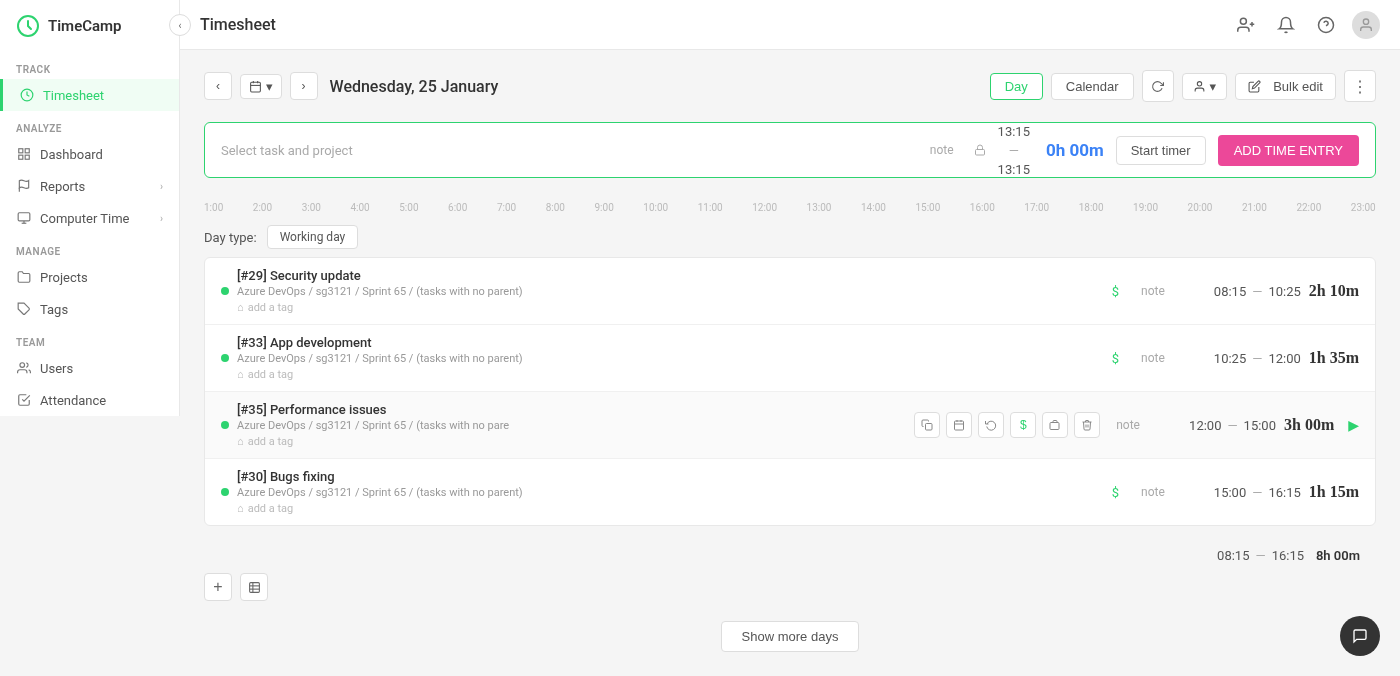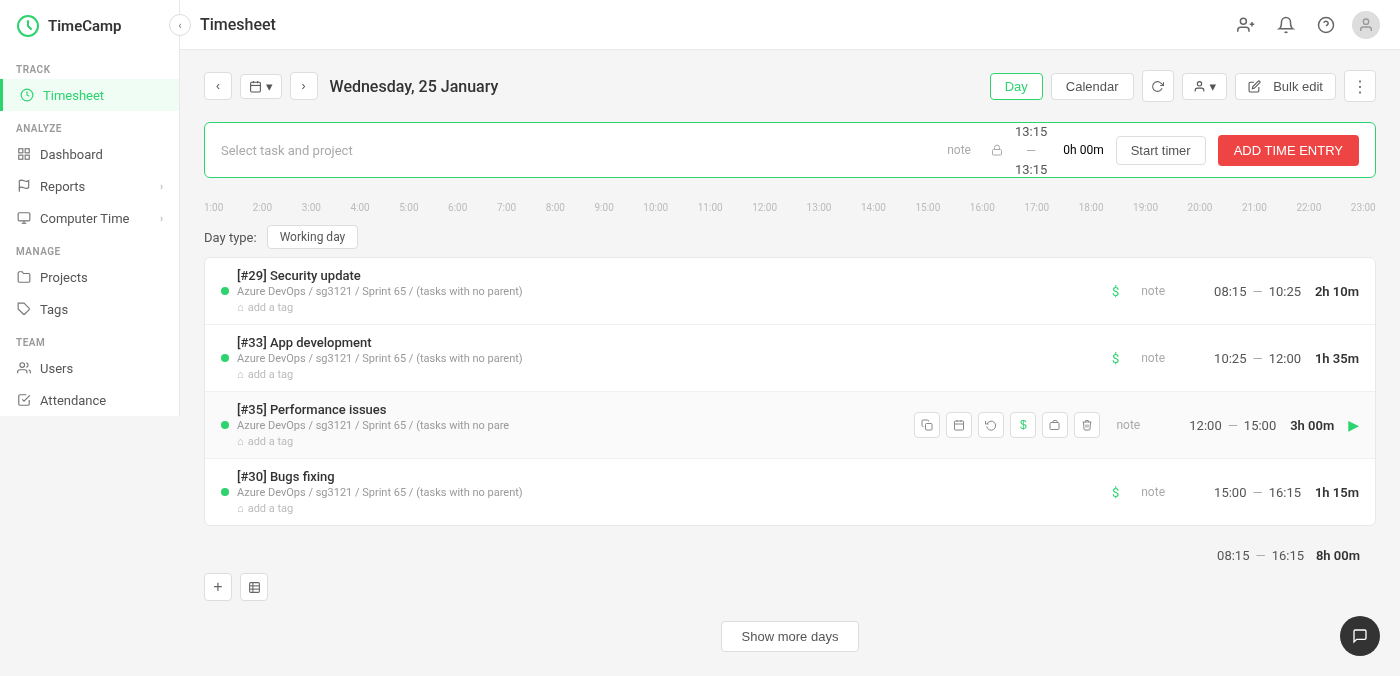--- a/index.html
+++ b/index.html
@@ -47,23 +47,23 @@
     .bulk-edit-btn { display: flex; align-items: center; gap: 12px; padding: 5px 12px; border: 1px solid #ddd; background: #fff; border-radius: 4px; cursor: pointer; color: #555; font-size: 13px; }
     .more-btn { width: 32px; height: 32px; border: 1px solid #ddd; background: #fff; border-radius: 4px; display: flex; align-items: center; justify-content: center; cursor: pointer; color: #666; font-size: 16px; }
 
     
     .add-entry-row { border: 1.5px solid #2dd36f; border-radius: 6px; background: #fff; display: flex; align-items: center; padding: 0 16px; height: 56px; margin-bottom: 20px; gap: 12px; }
     .add-entry-placeholder { color: #aaa; font-size: 13px; flex: 1; }
     .add-entry-note { color: #aaa; font-size: 12px; padding: 0 8px; }
     .add-entry-lock { color: #aaa; font-size: 12px; display: flex; align-items: center; gap: 4px; }
     .add-entry-time { font-size: 13px; color: #555; display: flex; align-items: center; gap: 4px; flex-direction: column; }
     .time-dash { color: #aaa; }
-    .add-entry-duration { font-size: 12px; color: #000000; font-weight: 400; margin-left: 4px; }
+    .add-entry-duration { font-size: 17px; color: #3b82f6; font-weight: 700; margin-left: 4px; }
     .start-timer-btn { padding: 6px 14px; border: 1px solid #ddd; background: #fff; border-radius: 4px; cursor: pointer; font-size: 13px; color: #555; }
-    .add-time-entry-btn { padding: 8px 16px; background: #ef4444; color: #fff; border: none; border-radius: 4px; cursor: pointer; font-size: 13px; font-weight: 500; }
+    .add-time-entry-btn { padding: 8px 16px; background: #ec4899; color: #fff; border: none; border-radius: 4px; cursor: pointer; font-size: 13px; font-weight: 500; }
 
     
     .timeline { display: flex; align-items: center; padding: 4px 0 12px; overflow: hidden; }
     .timeline-ticks { display: flex; flex: 1; justify-content: space-between; }
     .timeline-tick { font-size: 10px; color: #bbb; }
 
     
     .day-type-row { display: flex; align-items: center; gap: 10px; margin-bottom: 8px; }
     .day-type-label { font-size: 13px; color: #555; }
     .day-type-badge { padding: 4px 12px; border: 1px solid #ddd; border-radius: 4px; font-size: 12px; color: #555; background: #fff; cursor: pointer; }
@@ -77,21 +77,21 @@
     .entry-title { font-size: 13px; font-weight: 500; color: #333; }
     .entry-subtitle { font-size: 11px; color: #999; margin-top: 2px; }
     .entry-tag { display: flex; align-items: center; gap: 4px; margin-top: 3px; }
     .entry-tag-icon { color: #bbb; font-size: 11px; }
     .entry-tag-text { font-size: 11px; color: #bbb; }
     .entry-actions { display: flex; align-items: center; gap: 6px; }
     .entry-action-icon { width: 26px; height: 26px; border: 1px solid #ddd; border-radius: 4px; display: flex; align-items: center; justify-content: center; cursor: pointer; color: #888; font-size: 12px; background: #fff; }
     .entry-billable { color: #2dd36f; font-size: 13px; cursor: pointer; padding: 0 6px; }
     .entry-note { color: #aaa; font-size: 12px; padding: 0 8px; }
     .entry-time { display: flex; align-items: center; gap: 6px; font-size: 13px; color: #555; min-width: 120px; justify-content: flex-end; }
-    .entry-duration { font-size: 13px; font-weight: 600; color: #333; min-width: 50px; text-align: right; }
+    .entry-duration { font-size: 16px; font-weight: 600; color: #333; min-width: 50px; text-align: right; font-family: Liberation Serif, serif; }
     .entry-play { color: #2dd36f; font-size: 14px; cursor: pointer; margin-left: 6px; }
 
     
     .summary-row { display: flex; align-items: center; justify-content: flex-end; padding: 10px 16px; gap: 6px; font-size: 13px; color: #555; }
     .summary-duration { font-size: 13px; font-weight: 600; color: #333; min-width: 50px; text-align: right; }
 
     
     .bottom-actions { display: flex; align-items: center; gap: 8px; margin-bottom: 20px; }
     .add-row-btn { width: 28px; height: 28px; border: 1px solid #ddd; background: #fff; border-radius: 4px; display: flex; align-items: center; justify-content: center; cursor: pointer; color: #666; font-size: 16px; }
 

